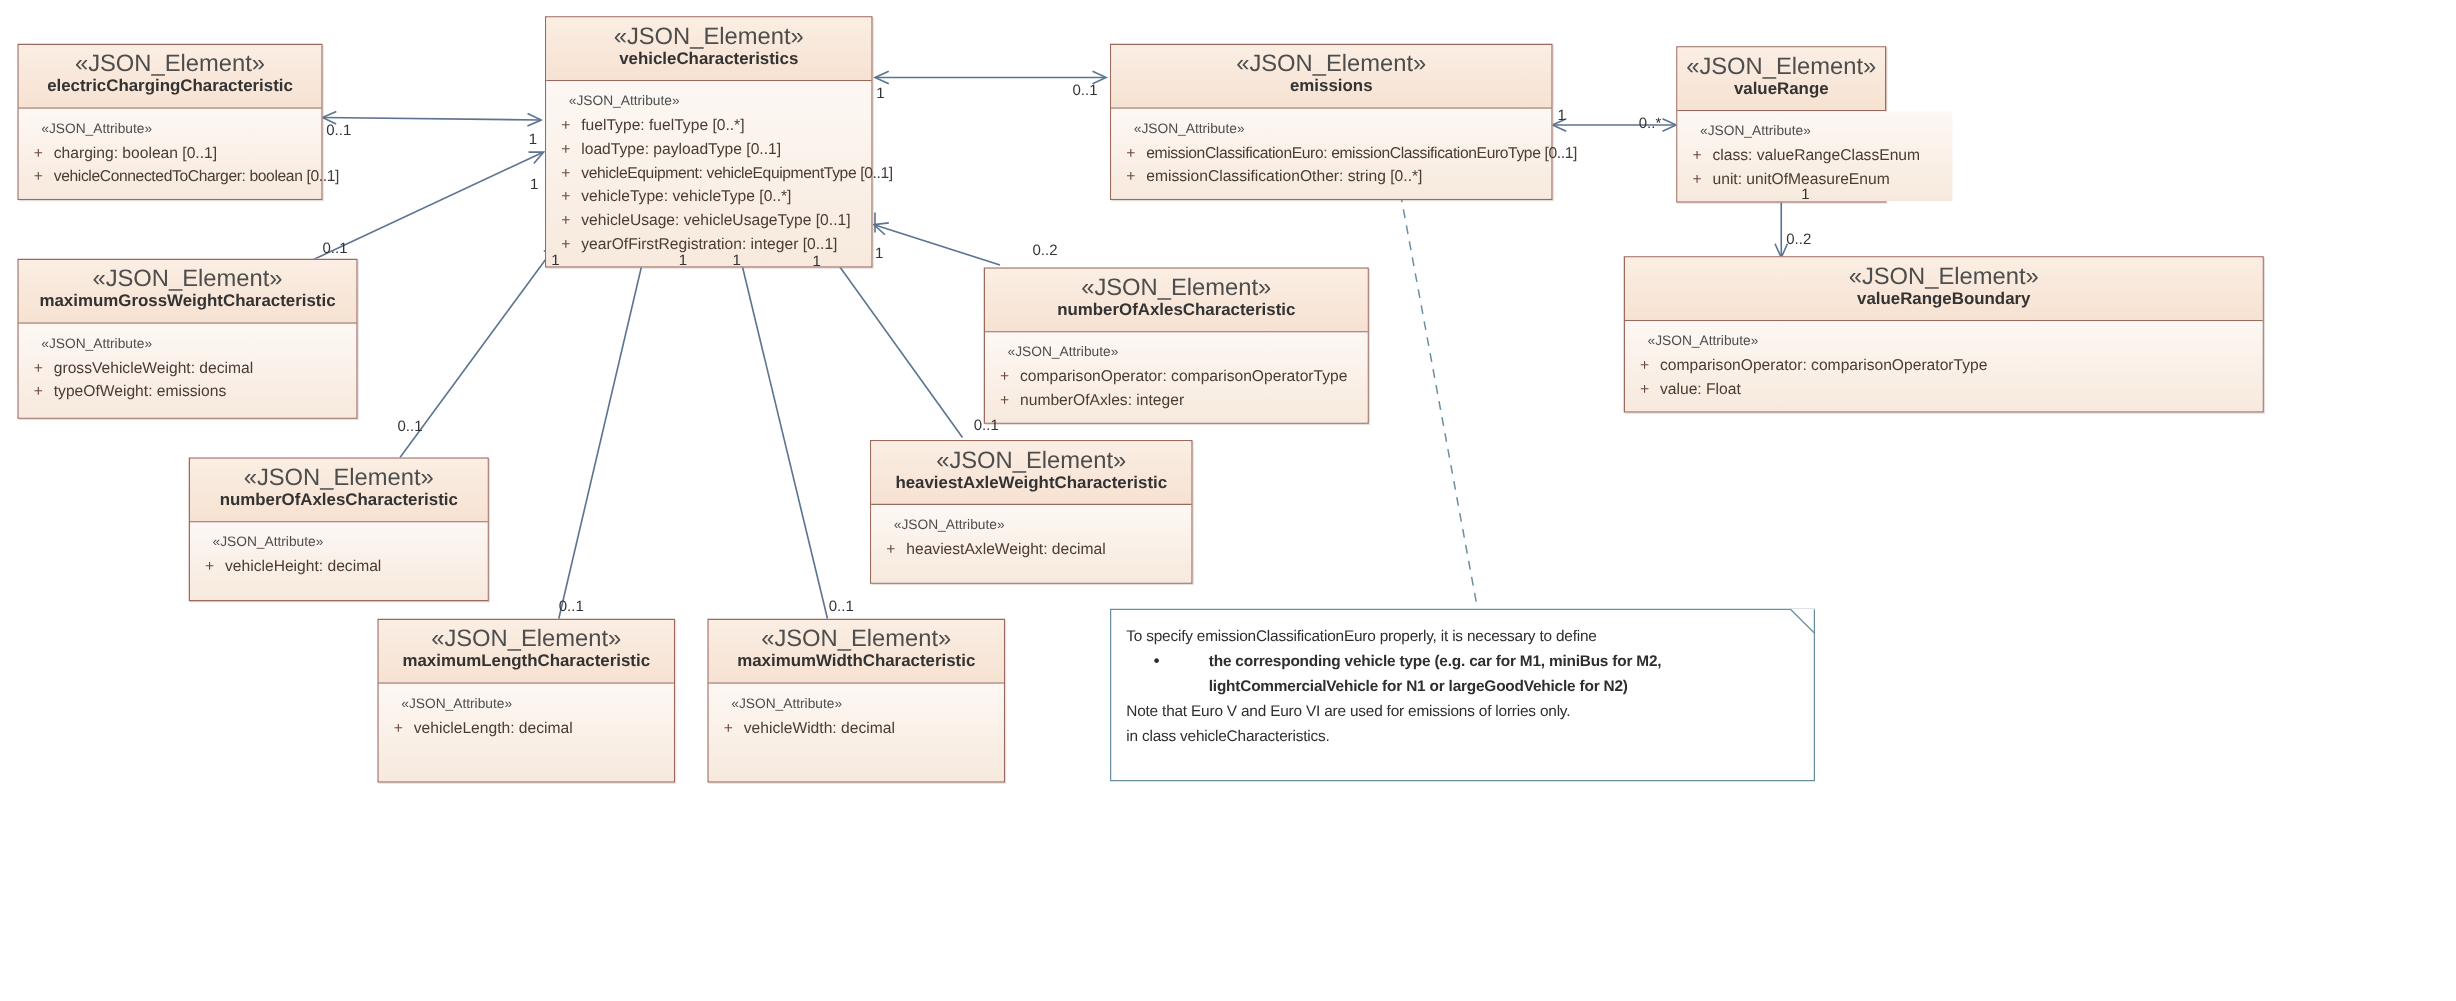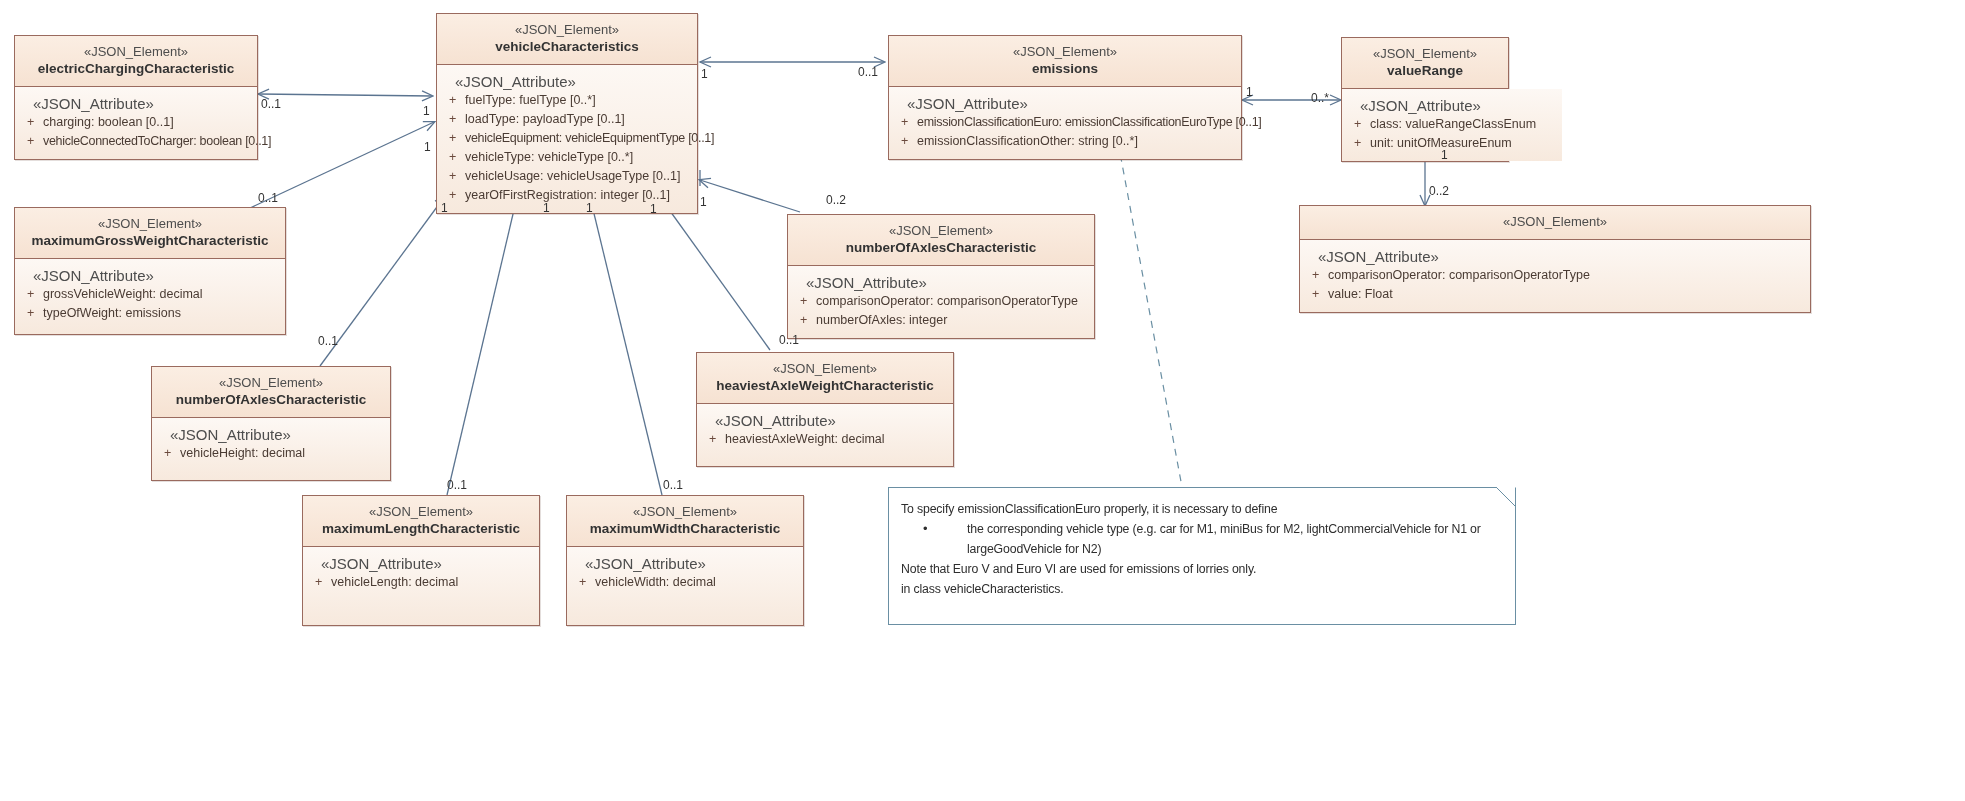--- a/index.html
+++ b/index.html
@@ -35,39 +35,39 @@
   }
   .node .header {
     box-sizing: border-box;
     border-bottom: 1px solid #9a6a5e;
     background: linear-gradient(to bottom, #fbeee3 0%, #f6e2d2 100%);
     text-align: center;
     padding: 8px 6px 9px 6px;
     color: #3a3a3a;
   }
   .node .stereotype {
-    font-size: 13px;
+    font-size: 19px;
     color: #4d4d4d;
     line-height: 16px;
     white-space: nowrap;
   }
   .node .cname {
     font-size: 13.5px;
     font-weight: bold;
     color: #333333;
     line-height: 17px;
     white-space: nowrap;
   }
   .node .body {
     box-sizing: border-box;
     background: linear-gradient(to bottom, #fdf8f4 0%, #f7e9dd 100%);
     padding: 7px 6px 8px 6px;
   }
   .node .attr-stereotype {
-    font-size: 15px;
+    font-size: 11px;
     color: #4d4d4d;
     line-height: 19px;
     padding-left: 12px;
     white-space: nowrap;
   }
   .attr-row {
     display: flex;
     font-size: 12.5px;
     color: #4a3b33;
     line-height: 19px;
@@ -122,20 +122,21 @@
   }
   .note ul {
     margin: 0;
     padding: 0 0 0 22px;
     list-style: none;
   }
   .note ul li {
     position: relative;
     padding-left: 44px;
     letter-spacing: -0.15px;
+    font-weight: bold;
   }
   .note ul li::before {
     content: "\2022";
     position: absolute;
     left: 0;
     top: 0;
     font-size: 13px;
   }
 </style>
 </head>
@@ -265,20 +266,21 @@
       <div class="attr-row">
         <span class="vis">+</span>
         <span class="sig">unit: unitOfMeasureEnum</span>
       </div>
     </div>
   </div>
 
   <div class="node" style="left:1299px; top:205px; width:512px;">
     <div class="header">
       <div class="stereotype">«JSON_Element»</div>
+      <div class="cname">valueRangeBoundary</div>
     </div>
     <div class="body">
       <div class="attr-stereotype">«JSON_Attribute»</div>
       <div class="attr-row">
         <span class="vis">+</span>
         <span class="sig">comparisonOperator: comparisonOperatorType</span>
       </div>
       <div class="attr-row">
         <span class="vis">+</span>
         <span class="sig">value: Float</span>
@@ -401,21 +403,21 @@
 
   <div class="mult" style="left:663px; top:479px;">0..1</div>
   <div class="mult" style="left:586px; top:202px;">1</div>
 
   <div class="mult" style="left:826px; top:194px;">0..2</div>
   <div class="mult" style="left:700px; top:196px;">1</div>
 
   <div class="mult" style="left:779px; top:334px;">0..1</div>
   <div class="mult" style="left:650px; top:203px;">1</div>
 
-  <div class="note" style="left:888px; top:487px; width:628px; height:138px;">
+  <div class="note" style="left:888px; top:487px; width:564px; height:138px;">
     <svg class="foldline" viewBox="0 0 20 20" xmlns="http://www.w3.org/2000/svg">
       <path d="M20,0 L0,0 L0,20 Z" fill="#ffffff" stroke="none"></path>
       <path d="M0,0 L20,20" stroke="#6a8fa3" stroke-width="1" fill="none"></path>
     </svg>
     <p>To specify emissionClassificationEuro properly, it is necessary to define</p>
     <ul>
       <li>the corresponding vehicle type  (e.g. car for M1, miniBus for M2, lightCommercialVehicle for N1 or largeGoodVehicle for N2)</li>
     </ul>
     <p>Note that Euro V and Euro VI are used for emissions of lorries only.</p>
     <p>in class vehicleCharacteristics.</p>

